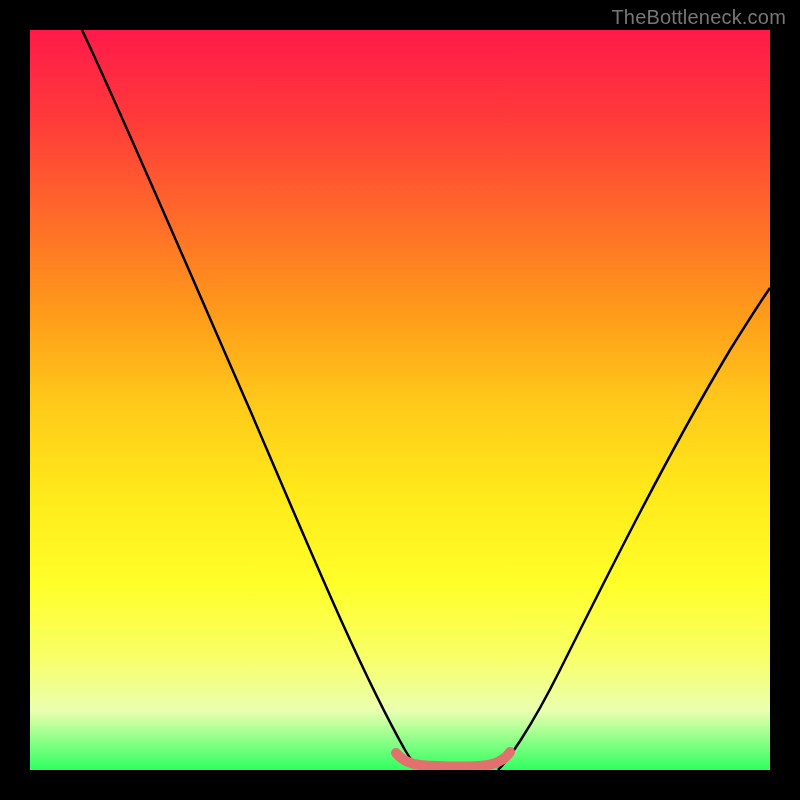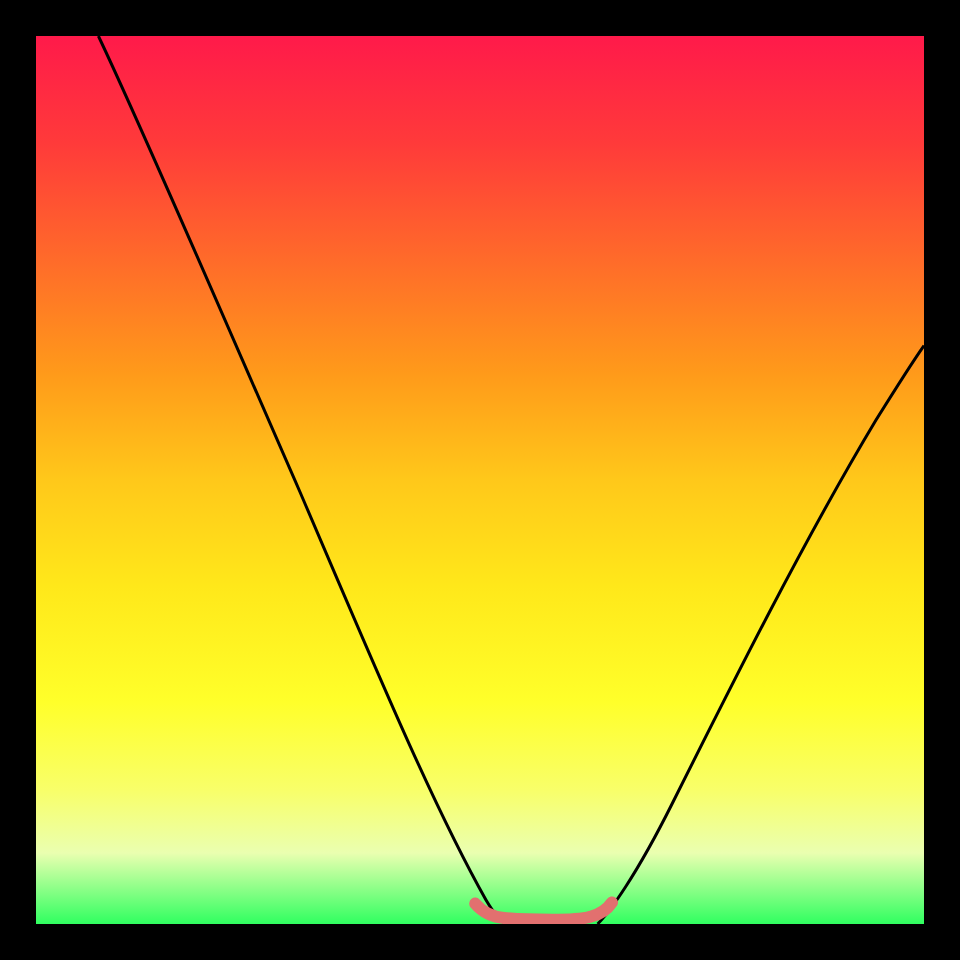--- a/index.html
+++ b/index.html
@@ -52,13 +52,14 @@
            C 478 730, 500 700, 530 640
            C 580 540, 640 420, 700 320
            C 720 288, 735 265, 740 258" fill="none" stroke="#000" stroke-width="2.5"></path>
       <path d="M 366 723
            C 372 730, 380 734, 390 735
            C 400 736, 420 736.5, 430 736.5
            C 440 736.5, 455 736, 462 734
            C 470 732, 476 728, 480 722" fill="none" stroke="#e2706f" stroke-width="10" stroke-linecap="round"></path>
     </svg>
   </div>
+  <div class="watermark">TheBottleneck.com</div>
 </div>
 
 </body></html>

